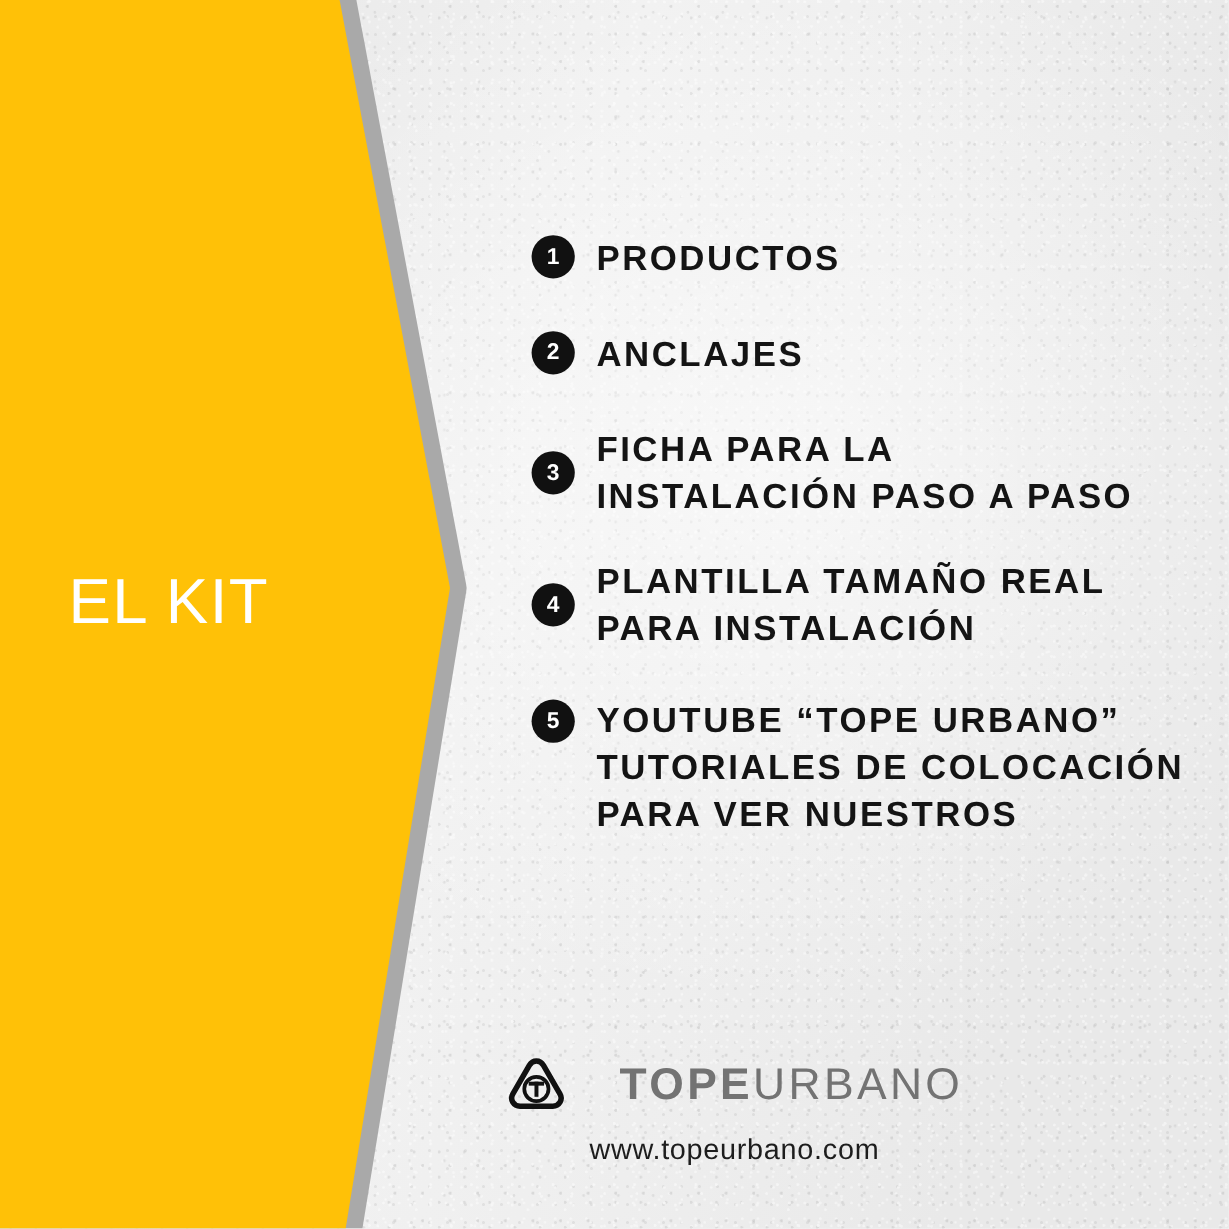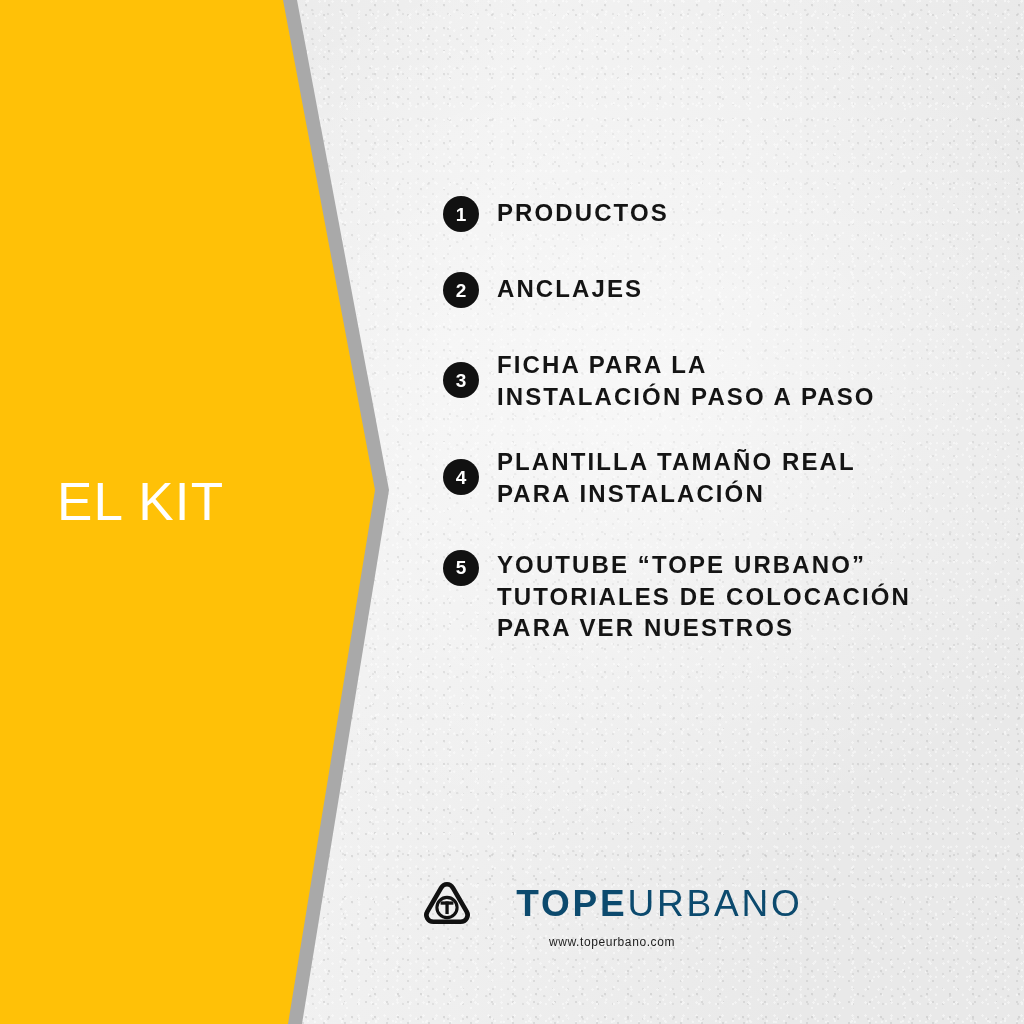--- a/index.html
+++ b/index.html
@@ -128,21 +128,21 @@
     font-size: 19px;
     font-weight: 700;
     display: flex;
     align-items: center;
     justify-content: center;
     margin-right: 18px;
     line-height: 1;
   }
   .item-text {
     color: #141414;
-    font-size: 24px;
+    font-size: 29px;
     line-height: 1.33;
     font-weight: 700;
     letter-spacing: 2.1px;
     text-transform: uppercase;
     font-stretch: condensed;
     padding-top: 1px;
   }
   .item-text .ln { display: block; white-space: nowrap; }
 
   
@@ -165,30 +165,30 @@
   }
   .logo-row {
     display: flex;
     align-items: center;
     gap: 15px;
   }
   .logo-mark { display: block; }
   .logo-word {
     font-size: 37px;
     letter-spacing: 2.8px;
-    color: #0c4a6e;
+    color: #737373;
     line-height: 1;
     white-space: nowrap;
     margin-left: 28px;
   }
   .logo-word .b { font-weight: 700; }
   .logo-word .l { font-weight: 300; }
   .logo-url {
-    margin-top: 9px;
-    font-size: 12px;
+    margin-top: 19px;
+    font-size: 24px;
     font-weight: 400;
     letter-spacing: .6px;
     color: #1d1d1d;
     white-space: nowrap;
   }
 </style>
 </head>
 <body>
 
 <div id="canvas">

